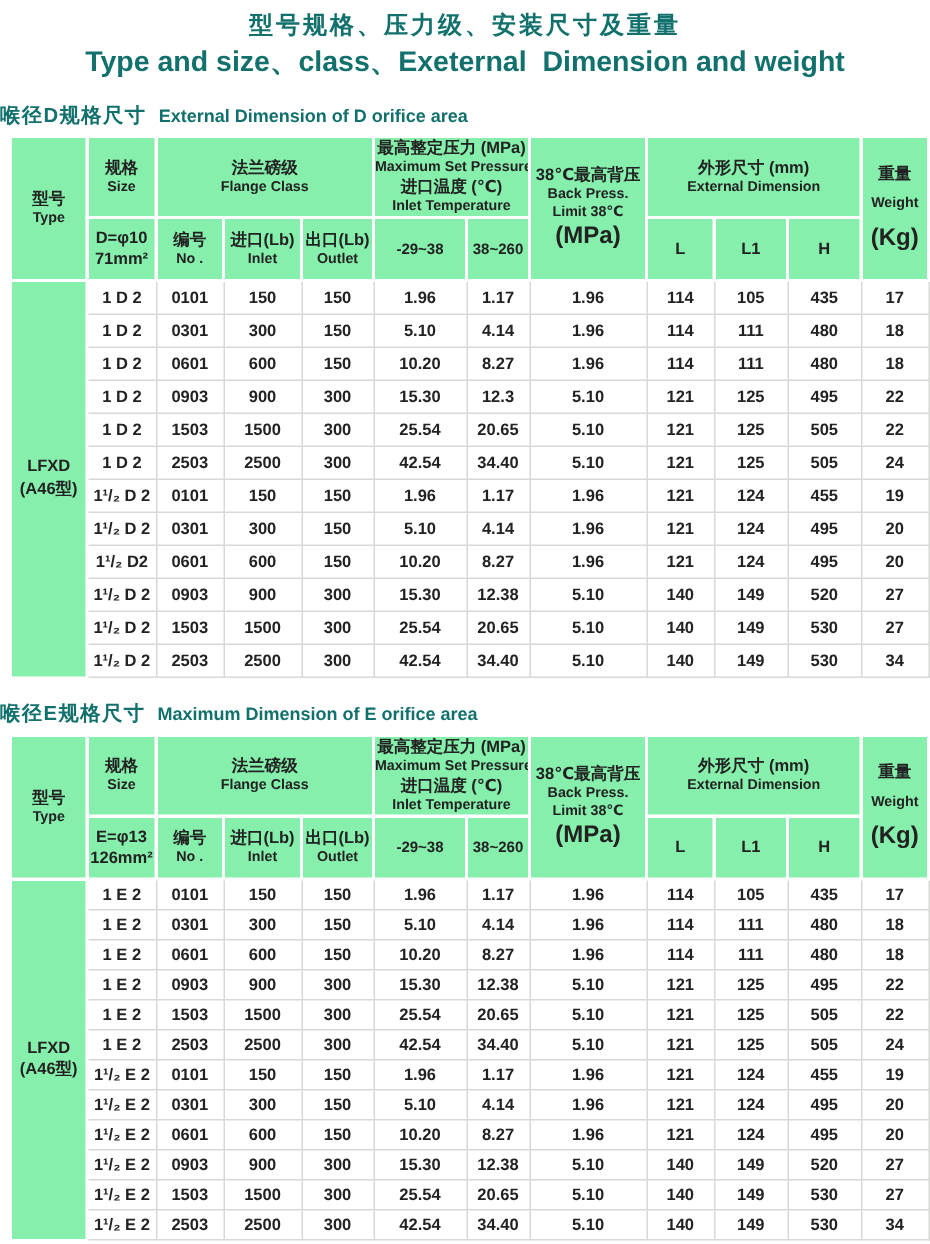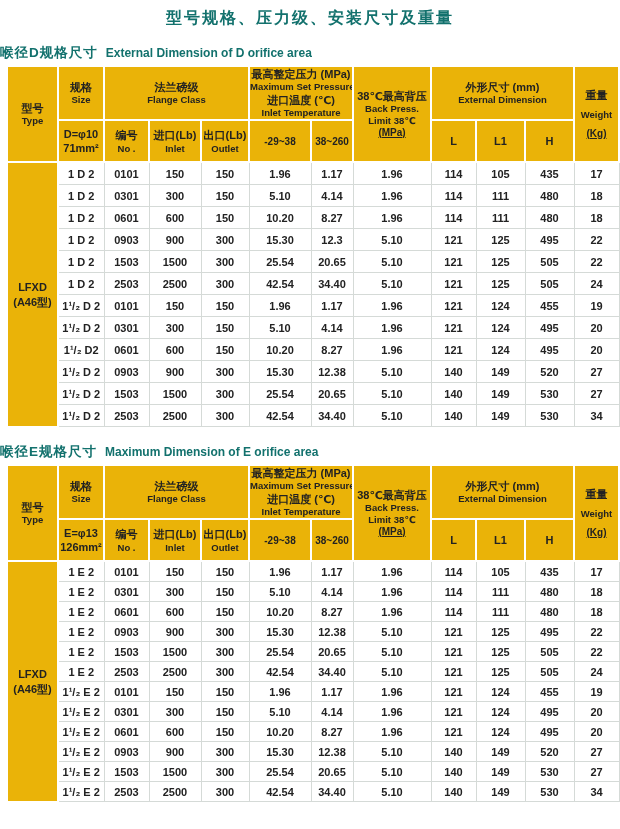--- a/index.html
+++ b/index.html
@@ -21,21 +21,21 @@
   .sec-en { font-size: 12px; font-weight: bold; }
 
   
   table.spec {
     border-collapse: collapse;
     table-layout: fixed;
     width: 612px;
     margin-left: 6px;
   }
   table.spec th {
-    background: #eab308;
+    background: #86efac;
     border: 2px solid #ffffff;
     padding: 0;
     text-align: center;
     vertical-align: middle;
     font-weight: bold;
     color: #222;
     overflow: hidden;
     margin-left: 36px;
   }
   table.spec td {
@@ -50,33 +50,34 @@
     white-space: nowrap;
     overflow: hidden;
   }
   tr.hr1 > th { height: 52px; }
   tr.hr2 > th { height: 40px; }
   .t1 tbody td { height: 21px; }
   .t2 tbody td { height: 19px; }
 
   th .zh { font-size: 11px; line-height: 1.3; white-space: nowrap; }
   th .en { font-size: 9.5px; line-height: 1.25; white-space: nowrap; }
-  th .md { font-size: 10px; line-height: 1.25; white-space: nowrap; text-decoration: underline; }
+  th .md { font-size: 16px; line-height: 1.25; white-space: nowrap; }
   th .gap { margin-top: 7px; }
   th.temp-cell { font-size: 10px; }
   th.letter-cell { font-size: 11px; }
   th.typecell { font-size: 11px; line-height: 1.35; }
 </style>
 </head>
 <body>
 
 <div class="page">
 
   <div class="titles">
     <div class="title-zh">型号规格、压力级、安装尺寸及重量</div>
+    <div class="title-en">Type and size、class、Exeternal  Dimension and weight</div>
   </div>
 
   <div>
     <div class="sec-head">
       <span class="sec-zh">喉径D规格尺寸</span><span class="sec-en">External Dimension of D orifice area</span>
     </div>
 
     <table class="spec t1">
       <colgroup>
         <col style="width:51px">

